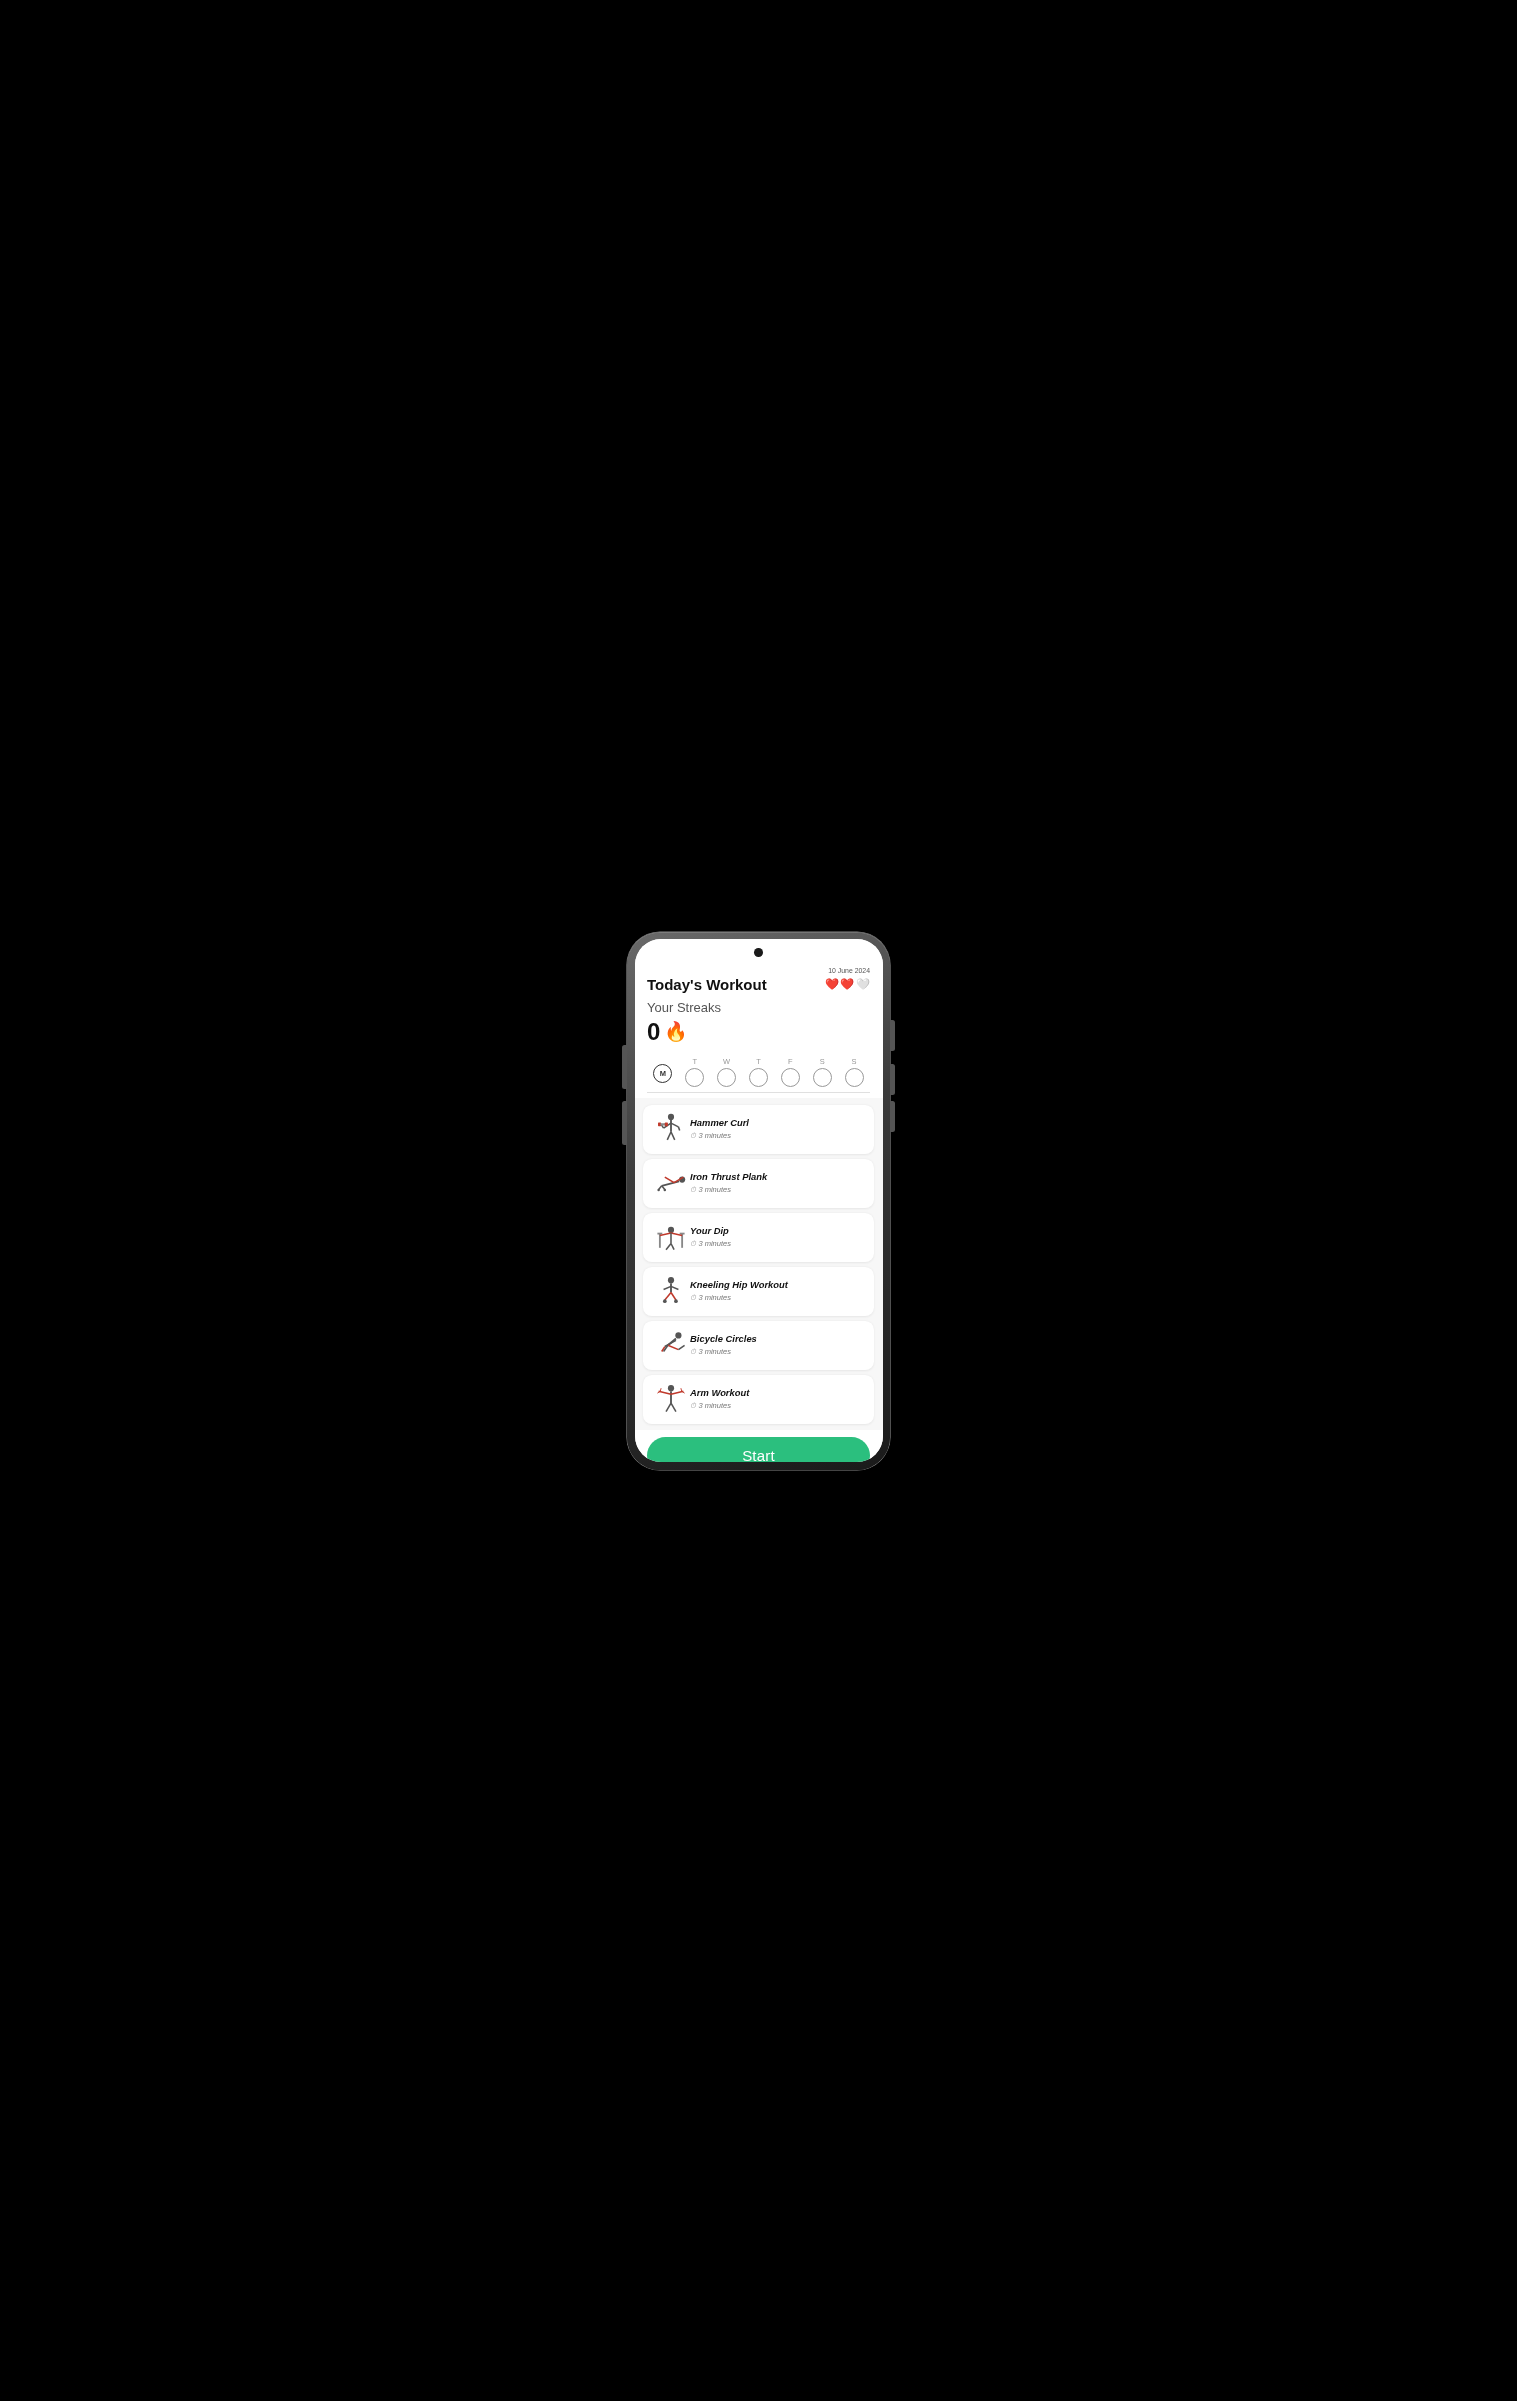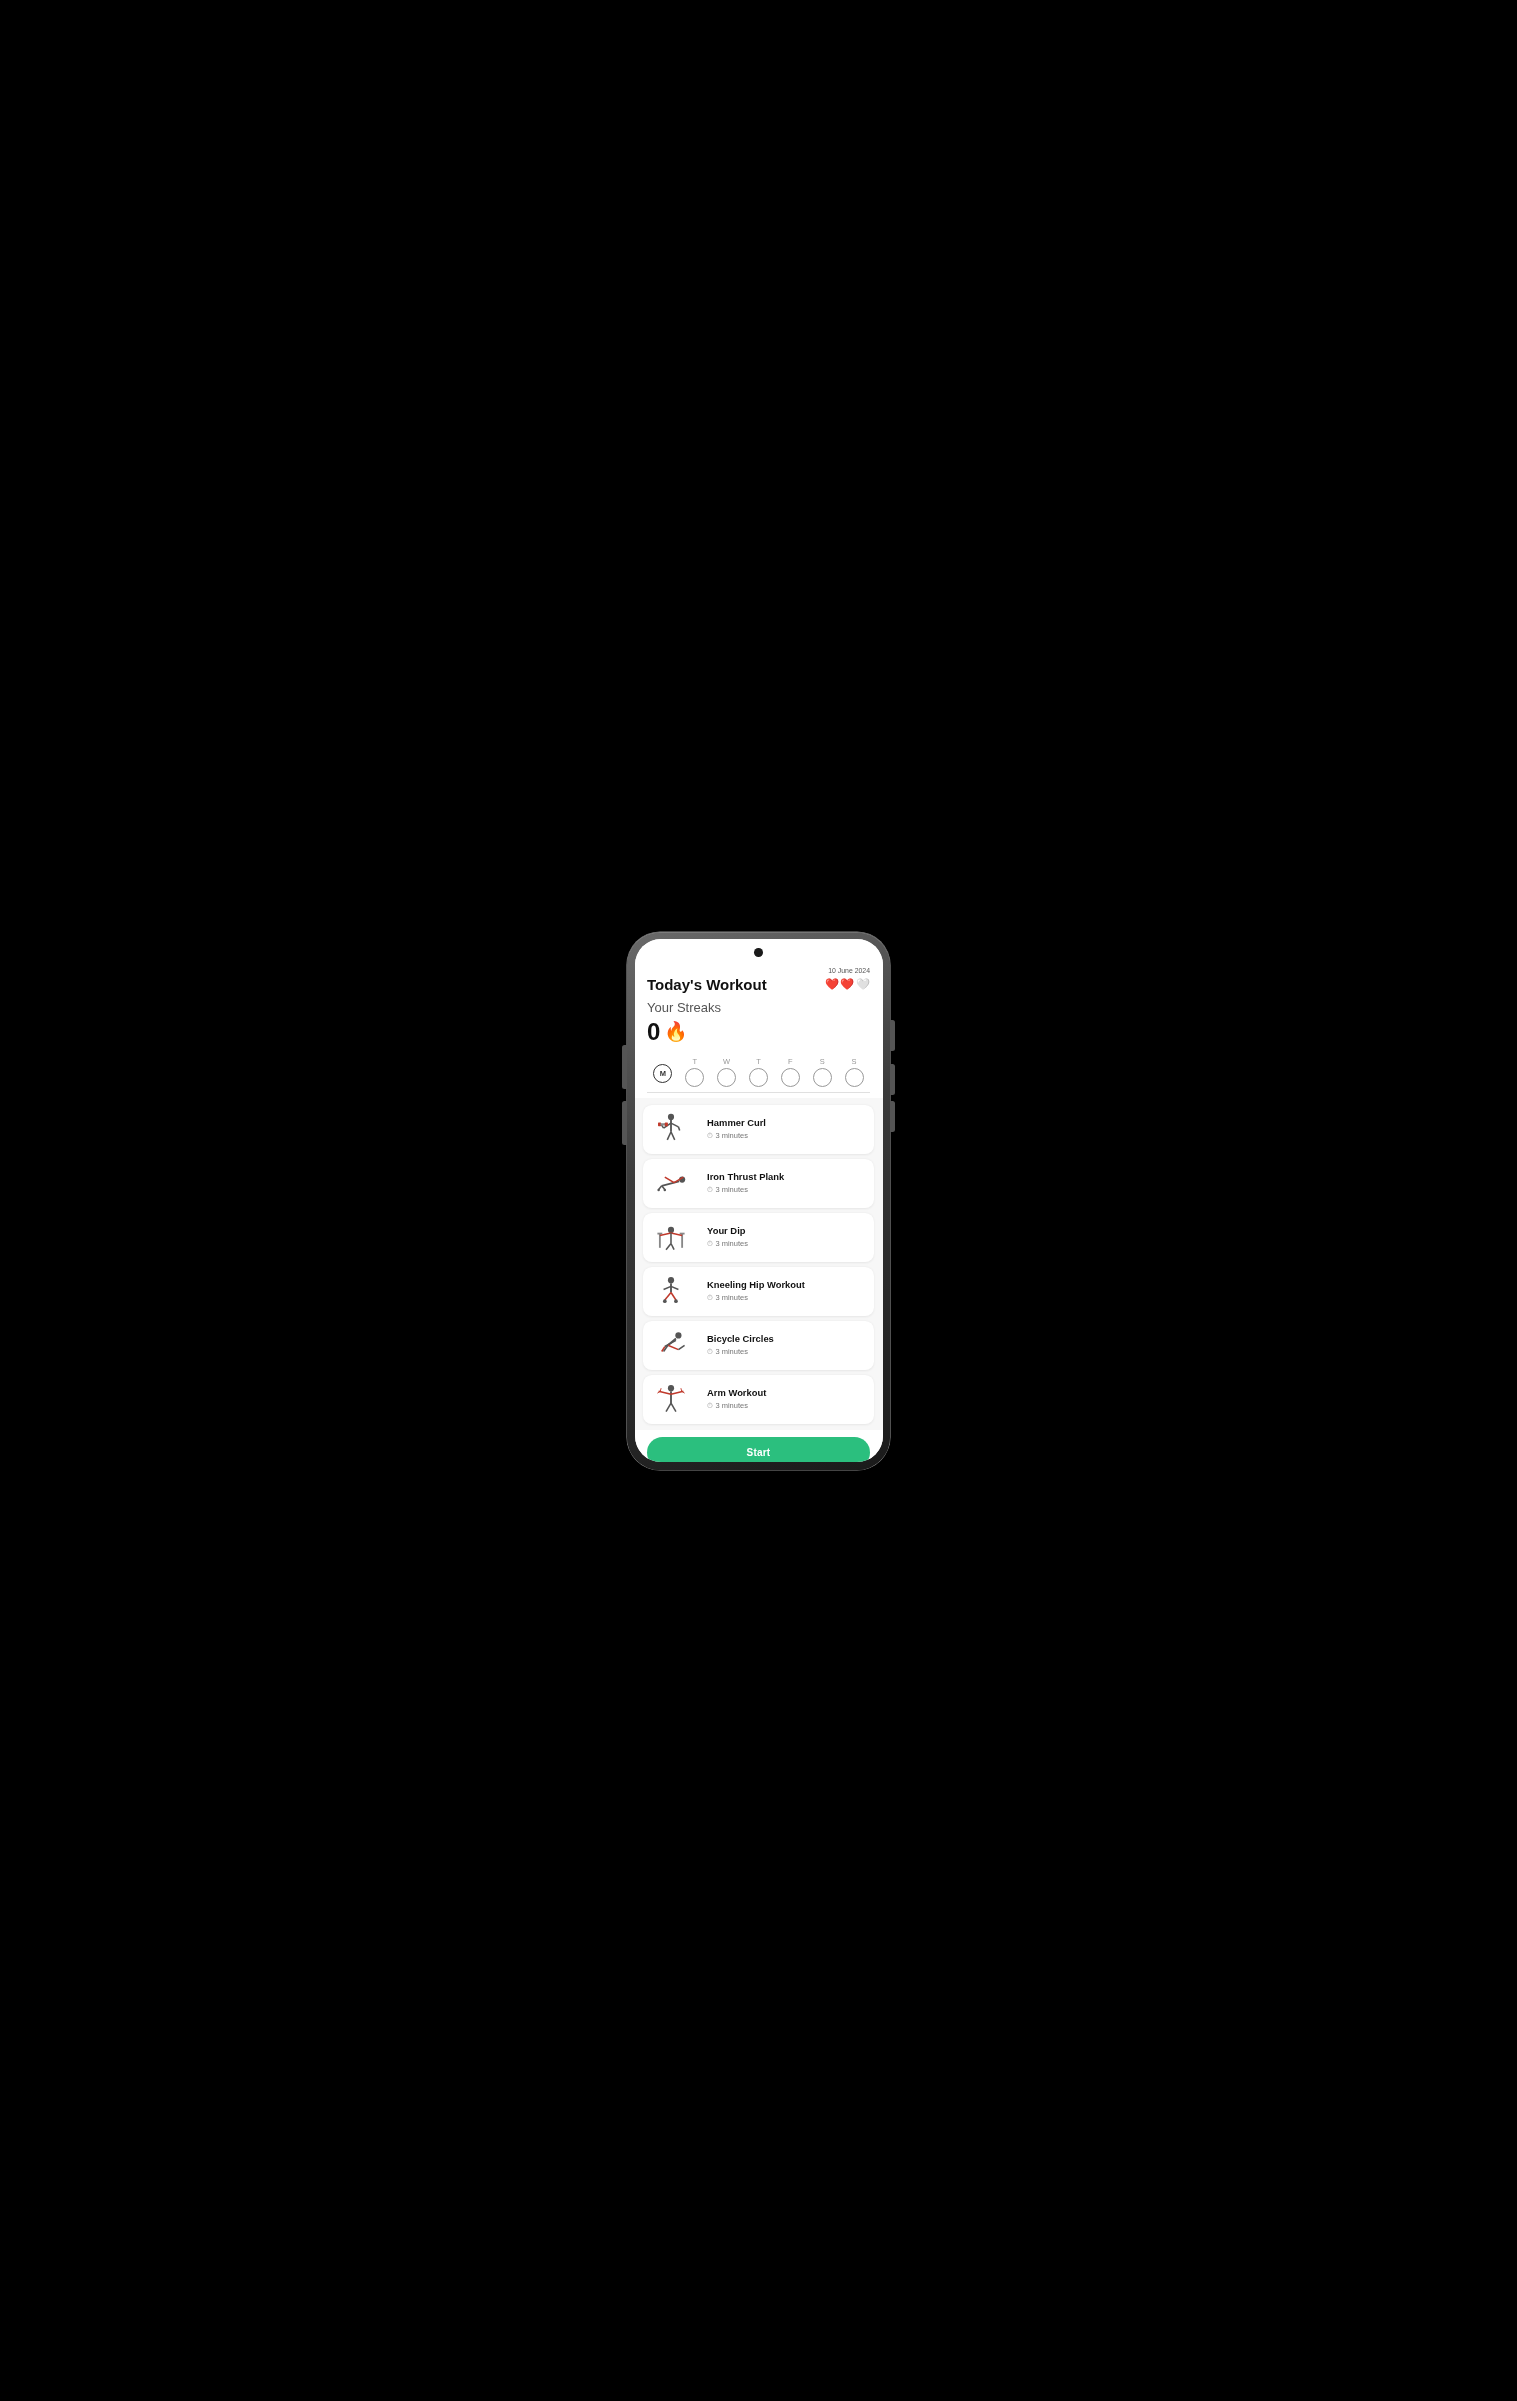--- a/index.html
+++ b/index.html
@@ -196,22 +196,23 @@
       flex-direction: column;
       gap: 5px;
     }
 
     .workout-card {
       background: #fff;
       border-radius: 8.8px;
       padding: 7.5px 8.8px;
       display: flex;
       align-items: center;
-      gap: 17px;
+      gap: 0;
       box-shadow: 0 0.6px 2.5px rgba(0,0,0,0.07);
+      font-style: italic;
     }
 
     .exercise-image {
       width: 38px;
       height: 34px;
       flex-shrink: 0;
       display: flex;
       align-items: center;
       justify-content: center;
       font-size: 22.5px;
@@ -247,22 +248,22 @@
       padding: 7.5px 12.5px 5px;
     }
 
     .start-button {
       background: #2bbf7e;
       color: #fff;
       border: none;
       border-radius: 19px;
       width: 100%;
       padding: 10px;
-      font-size: 10px;
-      font-weight: 700;
+      font-size: 15px;
+      font-weight: 400;
       cursor: pointer;
       letter-spacing: 0.2px;
     }
 
     
     .exercise-svg {
       width: 38px;
       height: 34px;
     }
   </style>

